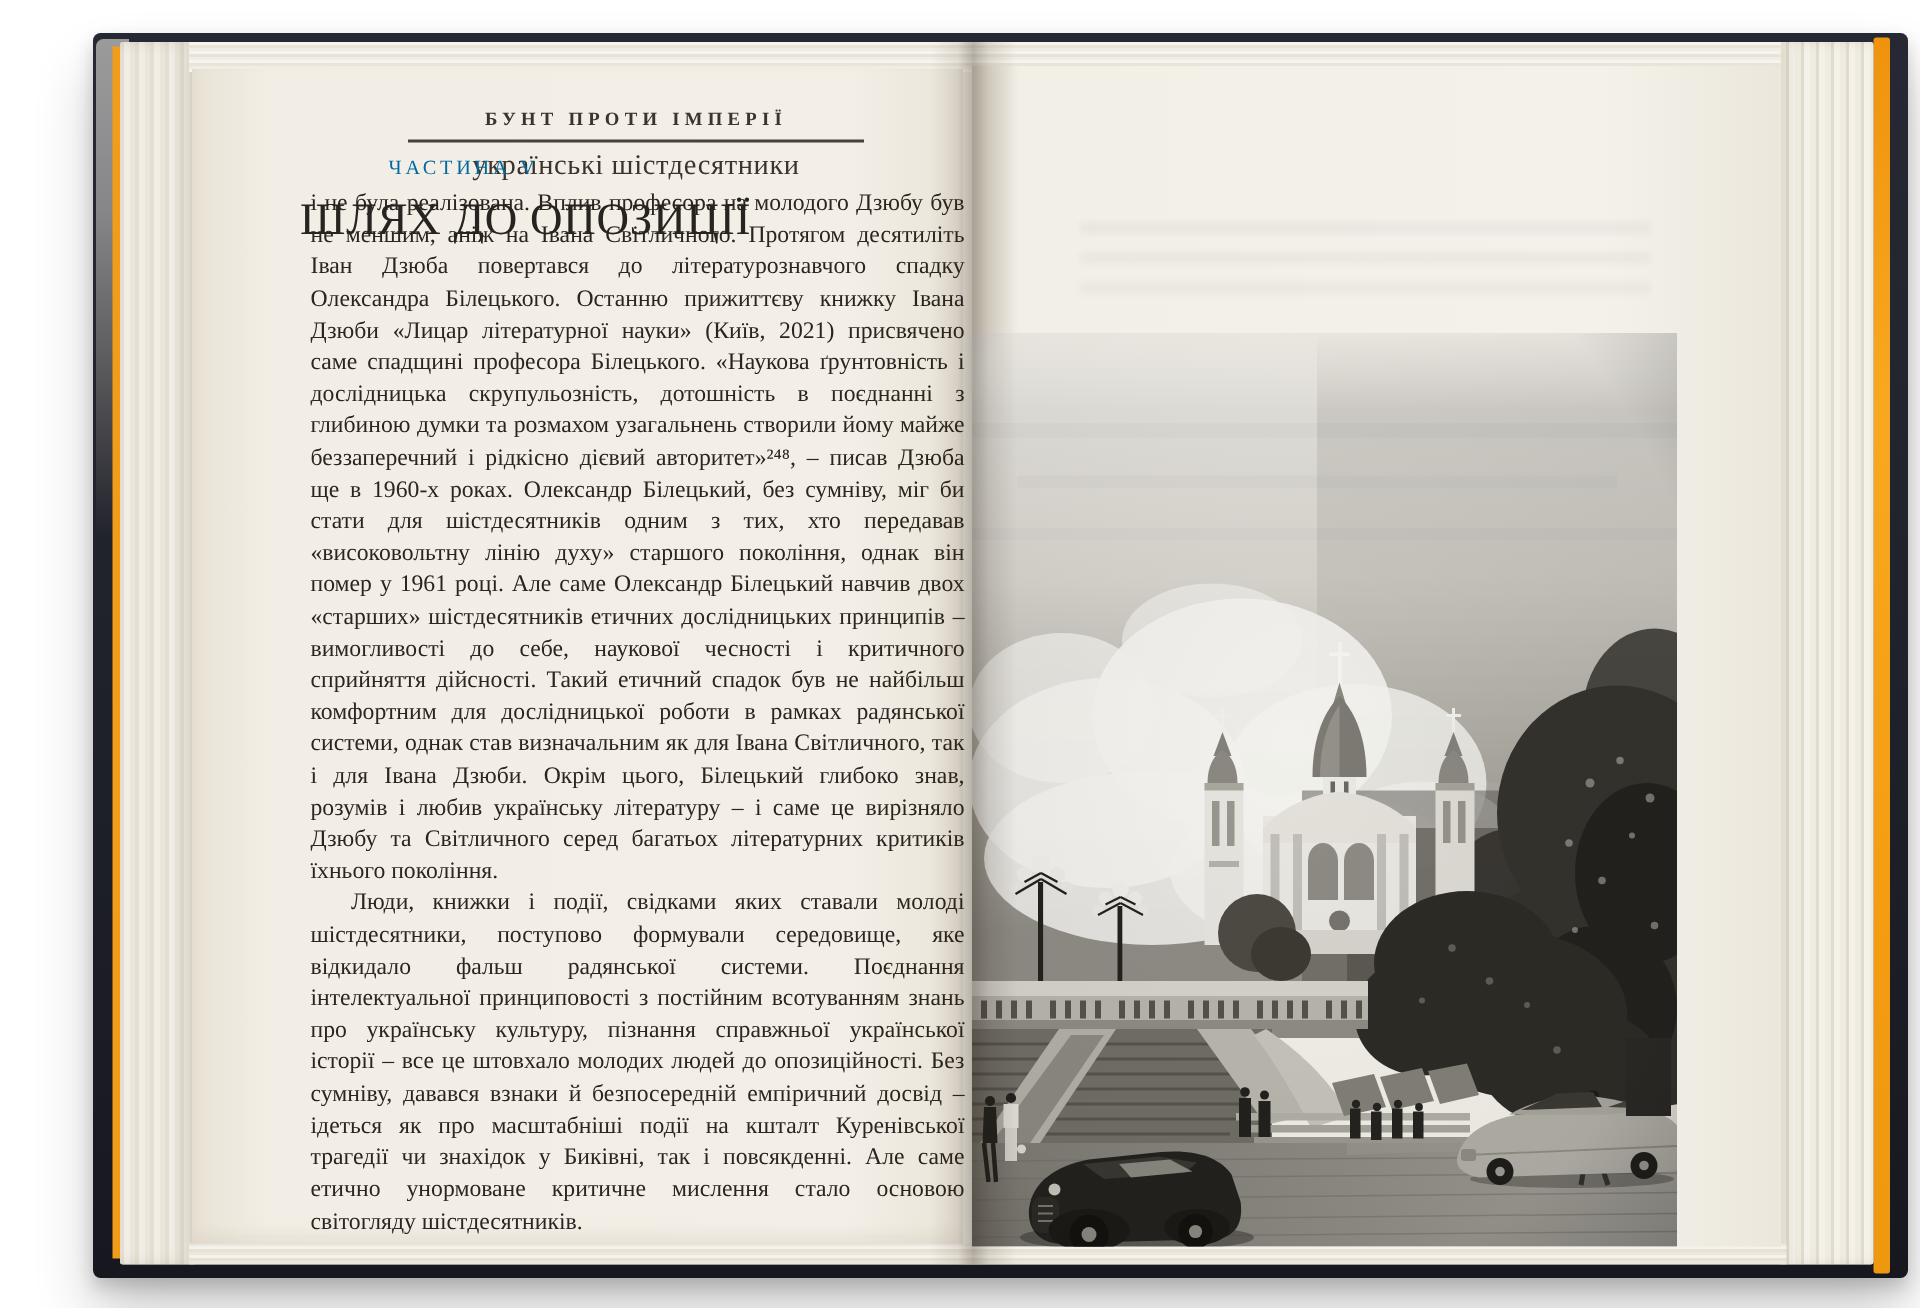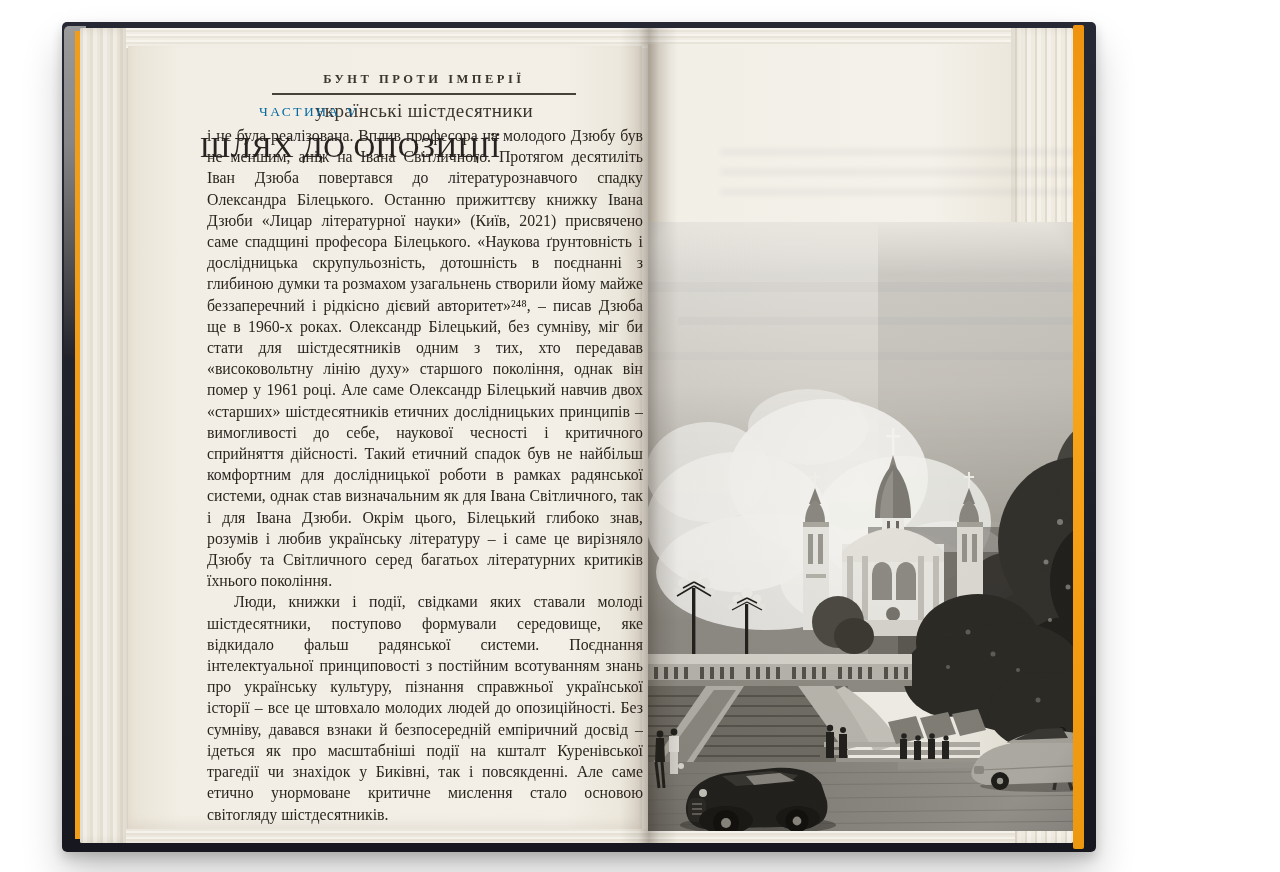--- a/index.html
+++ b/index.html
@@ -1,21 +1,21 @@
 <!DOCTYPE html>
 <html lang="uk"><head>
 <meta charset="utf-8">
 <style>
   html,body{margin:0;padding:0;}
   body{
     width:1280px;height:872px;position:relative;overflow:hidden;
     background:#ffffff;
     font-family:"Liberation Serif", serif;
   }
-  .book{position:absolute;left:62px;top:22px;width:1034px;height:830px;}
+  .book{position:absolute;left:62px;top:22px;width:1210px;height:830px;}
   .cover{
     position:absolute;inset:0;background:linear-gradient(180deg,#262833 0%,#20222b 50%,#17181f 100%);
     border-radius:5px;
     box-shadow:0 24px 40px rgba(0,0,0,.20), 0 6px 12px rgba(0,0,0,.18);
   }
   .cover-art{
     position:absolute;left:2px;top:4px;width:22px;height:330px;
     background:linear-gradient(180deg,#c3c1bf 0%,#a7a5a4 35%,#6f6d6d 65%,#23242c 100%);
     opacity:.75;border-top-left-radius:5px;
   }

